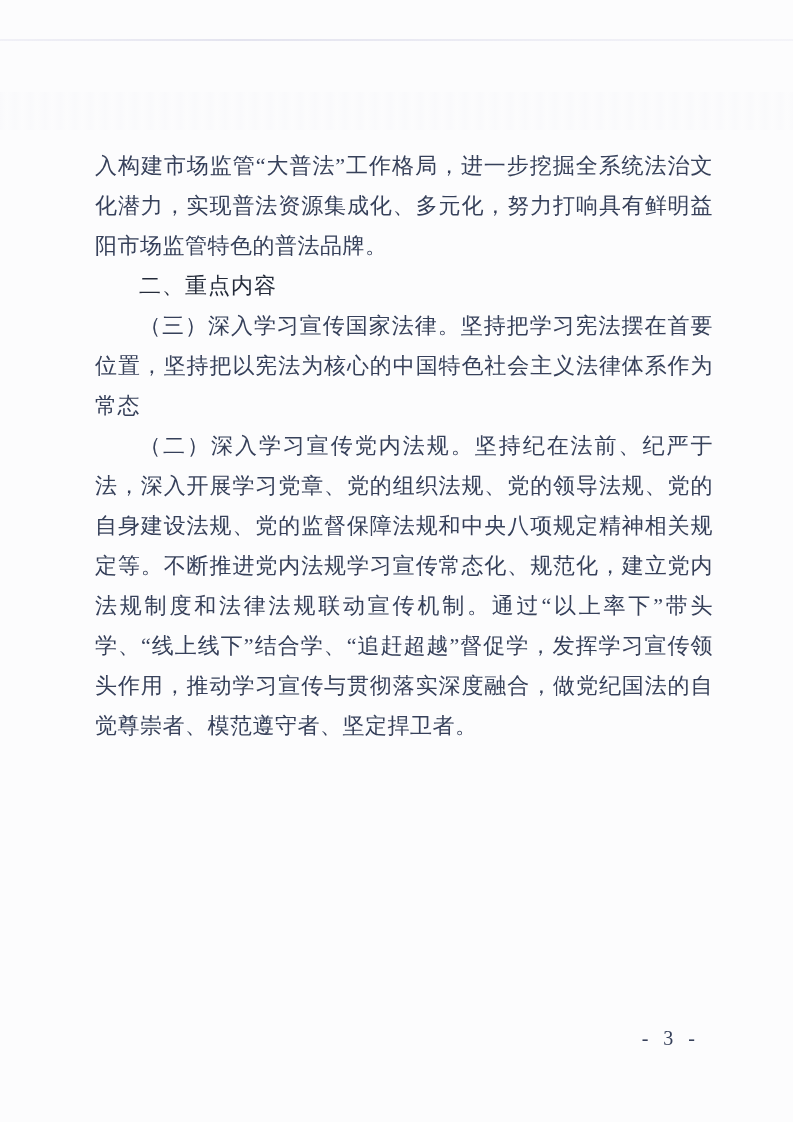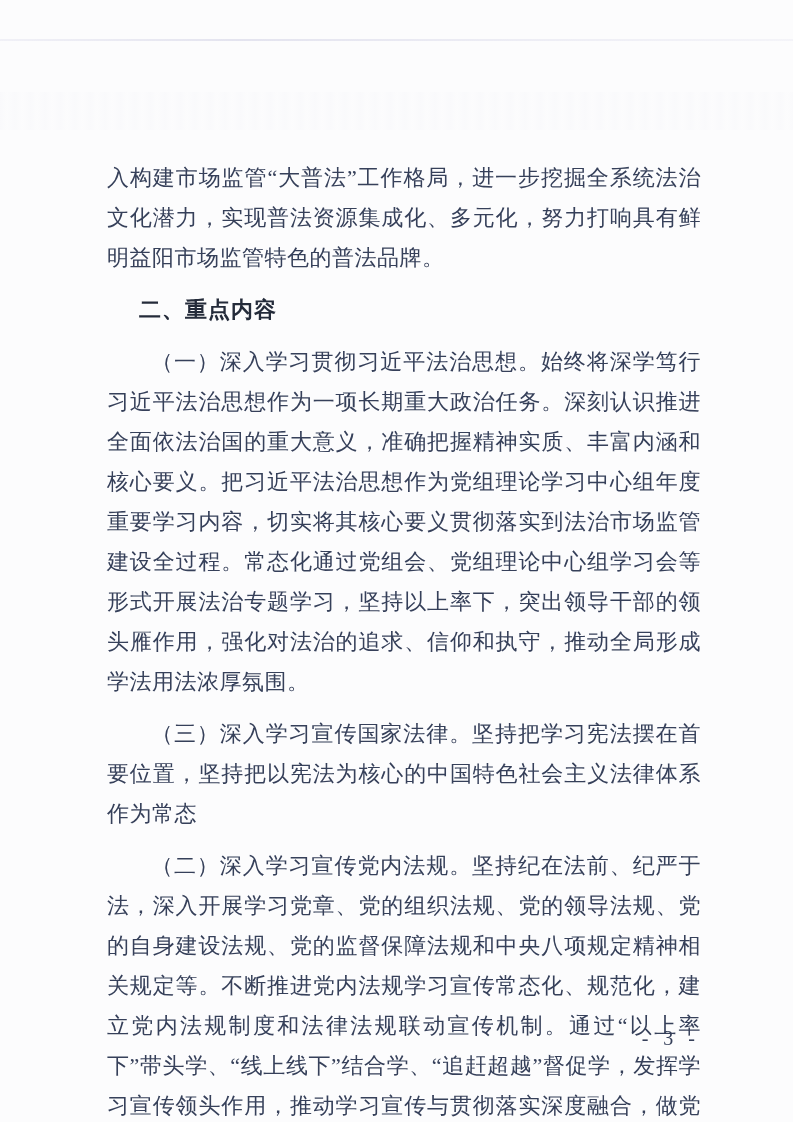--- a/index.html
+++ b/index.html
@@ -48,33 +48,33 @@
       rgba(224,226,238,0.09) 15px);
   }
   .content {
     position: absolute;
     left: 95px;
     top: 146px;
     width: 618px;
     color: var(--text-color);
   }
   .body-par {
-    margin: 12px;
+    margin: 0;
     font-size: 22px;
     line-height: 40px;
     text-align: justify;
     text-indent: 2em;
     letter-spacing: 0.5px;
   }
   .body-par.no-indent { text-indent: 0; }
   .section-heading {
     margin: 0;
     font-size: 22px;
     line-height: 40px;
-    font-weight: bold;
+    font-weight: normal;
     text-indent: 2em;
     color: var(--heading-color);
     font-family: "Liberation Sans", "DejaVu Sans", sans-serif;
     letter-spacing: 1px;
   }
   .page-number {
     position: absolute;
     top: 1026px;
     right: 93px;
     font-size: 20px;
@@ -90,21 +90,20 @@
 <div class="page">
 
   <div class="artifact-top-line"></div>
   <div class="artifact-noise-band"></div>
 
   <div class="content">
     <p class="body-par no-indent">入构建市场监管“大普法”工作格局，进一步挖掘全系统法治文化潜力，实现普法资源集成化、多元化，努力打响具有鲜明益阳市场监管特色的普法品牌。</p>
 
     <h2 class="section-heading">二、重点内容</h2>
 
-    <p class="body-par">（一）深入学习贯彻习近平法治思想。始终将深学笃行习近平法治思想作为一项长期重大政治任务。深刻认识推进全面依法治国的重大意义，准确把握精神实质、丰富内涵和核心要义。把习近平法治思想作为党组理论学习中心组年度重要学习内容，切实将其核心要义贯彻落实到法治市场监管建设全过程。常态化通过党组会、党组理论中心组学习会等形式开展法治专题学习，坚持以上率下，突出领导干部的领头雁作用，强化对法治的追求、信仰和执守，推动全局形成学法用法浓厚氛围。</p>
 
     <p class="body-par">（三）深入学习宣传国家法律。坚持把学习宪法摆在首要位置，坚持把以宪法为核心的中国特色社会主义法律体系作为常态</p>
 
     <p class="body-par">（二）深入学习宣传党内法规。坚持纪在法前、纪严于法，深入开展学习党章、党的组织法规、党的领导法规、党的自身建设法规、党的监督保障法规和中央八项规定精神相关规定等。不断推进党内法规学习宣传常态化、规范化，建立党内法规制度和法律法规联动宣传机制。通过“以上率下”带头学、“线上线下”结合学、“追赶超越”督促学，发挥学习宣传领头作用，推动学习宣传与贯彻落实深度融合，做党纪国法的自觉尊崇者、模范遵守者、坚定捍卫者。</p>
   </div>
 
   <div class="page-number">- 3 -</div>
 
 </div>
 

